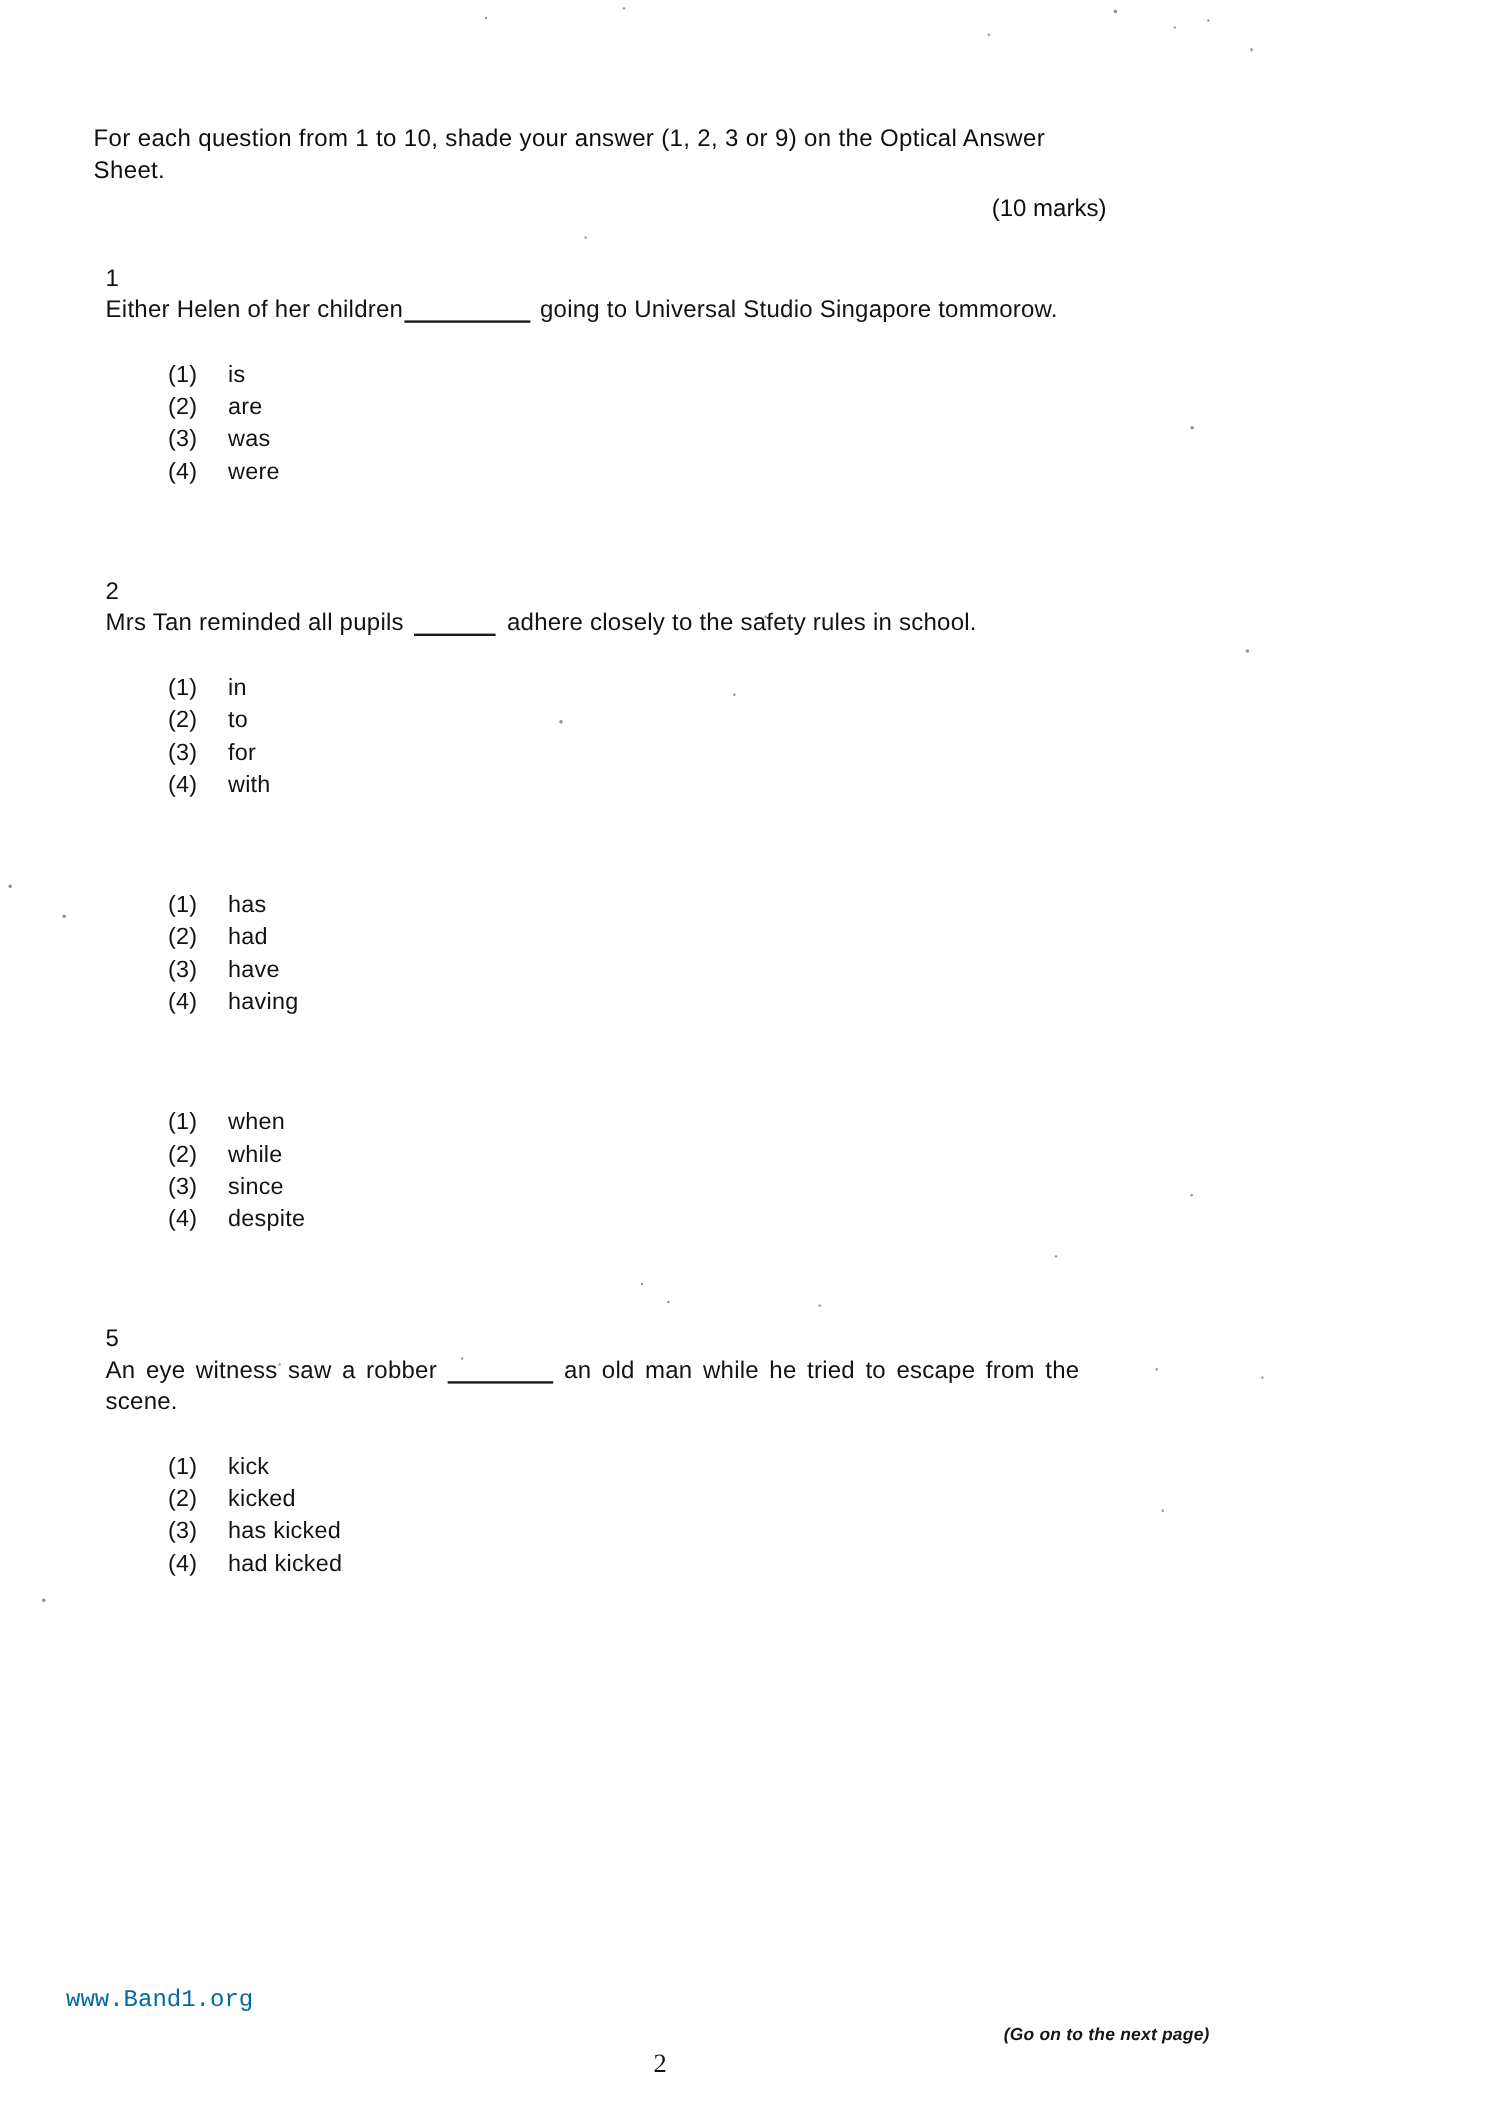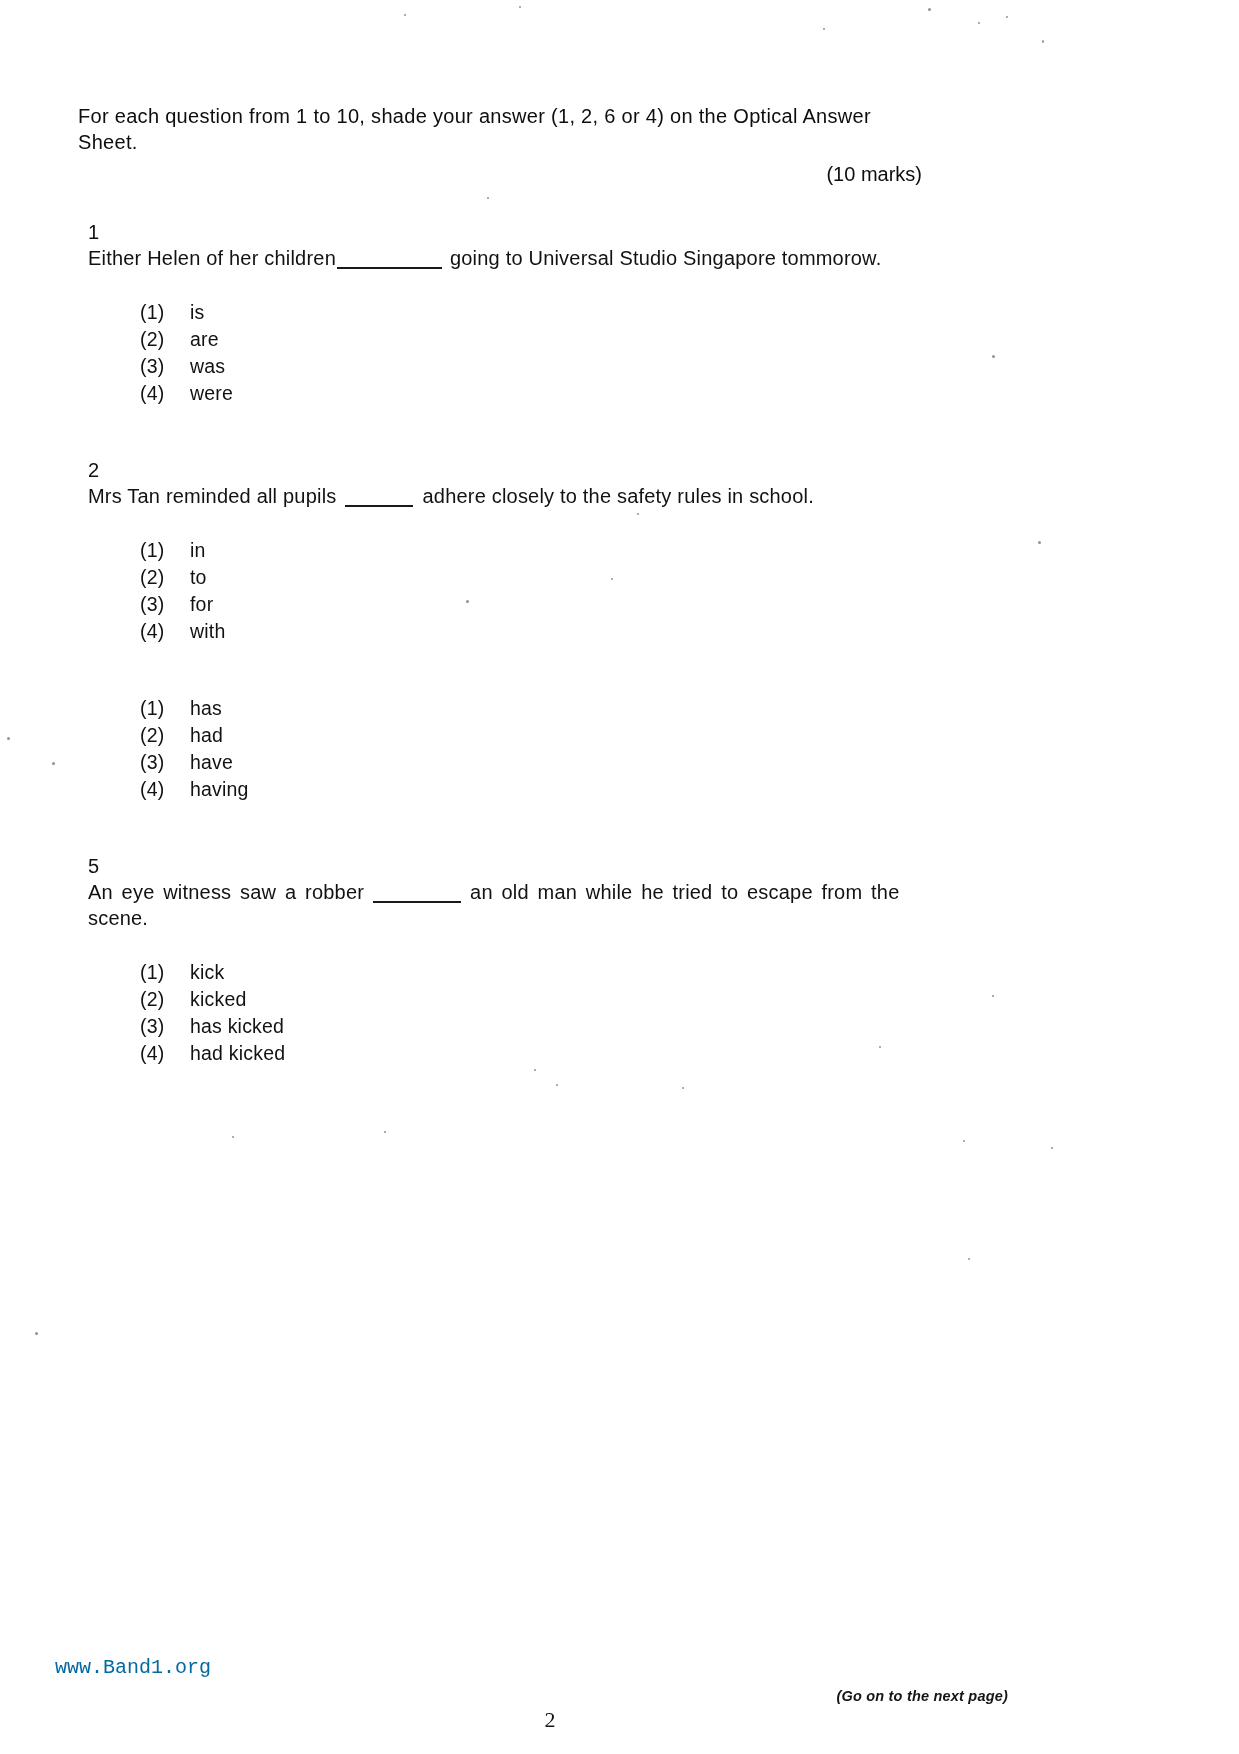--- a/index.html
+++ b/index.html
@@ -23,21 +23,21 @@
     letter-spacing: 0.3px;
     color: #0e0e0e;
   }
   .marks {
     text-align: right;
     font-size: 20px;
     line-height: 26px;
     margin-top: 6px;
     color: #0e0e0e;
   }
-  .question { margin-top: 50px; }
+  .question { margin-top: 73px; }
   .question.first { margin-top: 32px; }
   .q-row {
     font-size: 20px;
     line-height: 26px;
     letter-spacing: 0.2px;
   }
   .q-num {
     display: inline-block;
     width: 52px;
     vertical-align: top;
@@ -99,21 +99,21 @@
     background: #4a4a4a;
     border-radius: 50%;
     opacity: 0.6;
   }
 </style>
 </head>
 <body>
 
 <div class="content">
 
-  <p class="instructions">For each question from 1 to 10, shade your answer (1, 2, 6 or 4) on the Optical Answer Sheet.</p>
+  <p class="instructions">For each question from 1 to 10, shade your answer (1, 2, 3 or 9) on the Optical Answer Sheet.</p>
   <div class="marks">(10 marks)</div>
 
   <div class="question first">
     <div class="q-row">
       <span class="q-num">1</span><span class="q-text"><span>Either Helen of her children</span><span class="blank blank-1"></span><span>going to Universal Studio Singapore tommorow.</span></span>
     </div>
     <ul class="options">
       <li><span class="opt-num">(1)</span><span>is</span></li>
       <li><span class="opt-num">(2)</span><span>are</span></li>
       <li><span class="opt-num">(3)</span><span>was</span></li>
@@ -136,20 +136,26 @@
   <div class="question">
     <ul class="options">
       <li><span class="opt-num">(1)</span><span>has</span></li>
       <li><span class="opt-num">(2)</span><span>had</span></li>
       <li><span class="opt-num">(3)</span><span>have</span></li>
       <li><span class="opt-num">(4)</span><span>having</span></li>
     </ul>
   </div>
 
   <div class="question">
+    <ul class="options">
+      <li><span class="opt-num">(1)</span><span>when</span></li>
+      <li><span class="opt-num">(2)</span><span>while</span></li>
+      <li><span class="opt-num">(3)</span><span>since</span></li>
+      <li><span class="opt-num">(4)</span><span>despite</span></li>
+    </ul>
   </div>
 
   <div class="question">
     <div class="q-row">
       <span class="q-num">5</span><span class="q-text wide-spacing"><span>An eye witness saw a robber</span><span class="blank blank-5"></span><span>an old man while he tried to escape from the</span><span class="q-line2">scene.</span></span>
     </div>
     <ul class="options">
       <li><span class="opt-num">(1)</span><span>kick</span></li>
       <li><span class="opt-num">(2)</span><span>kicked</span></li>
       <li><span class="opt-num">(3)</span><span>has kicked</span></li>

